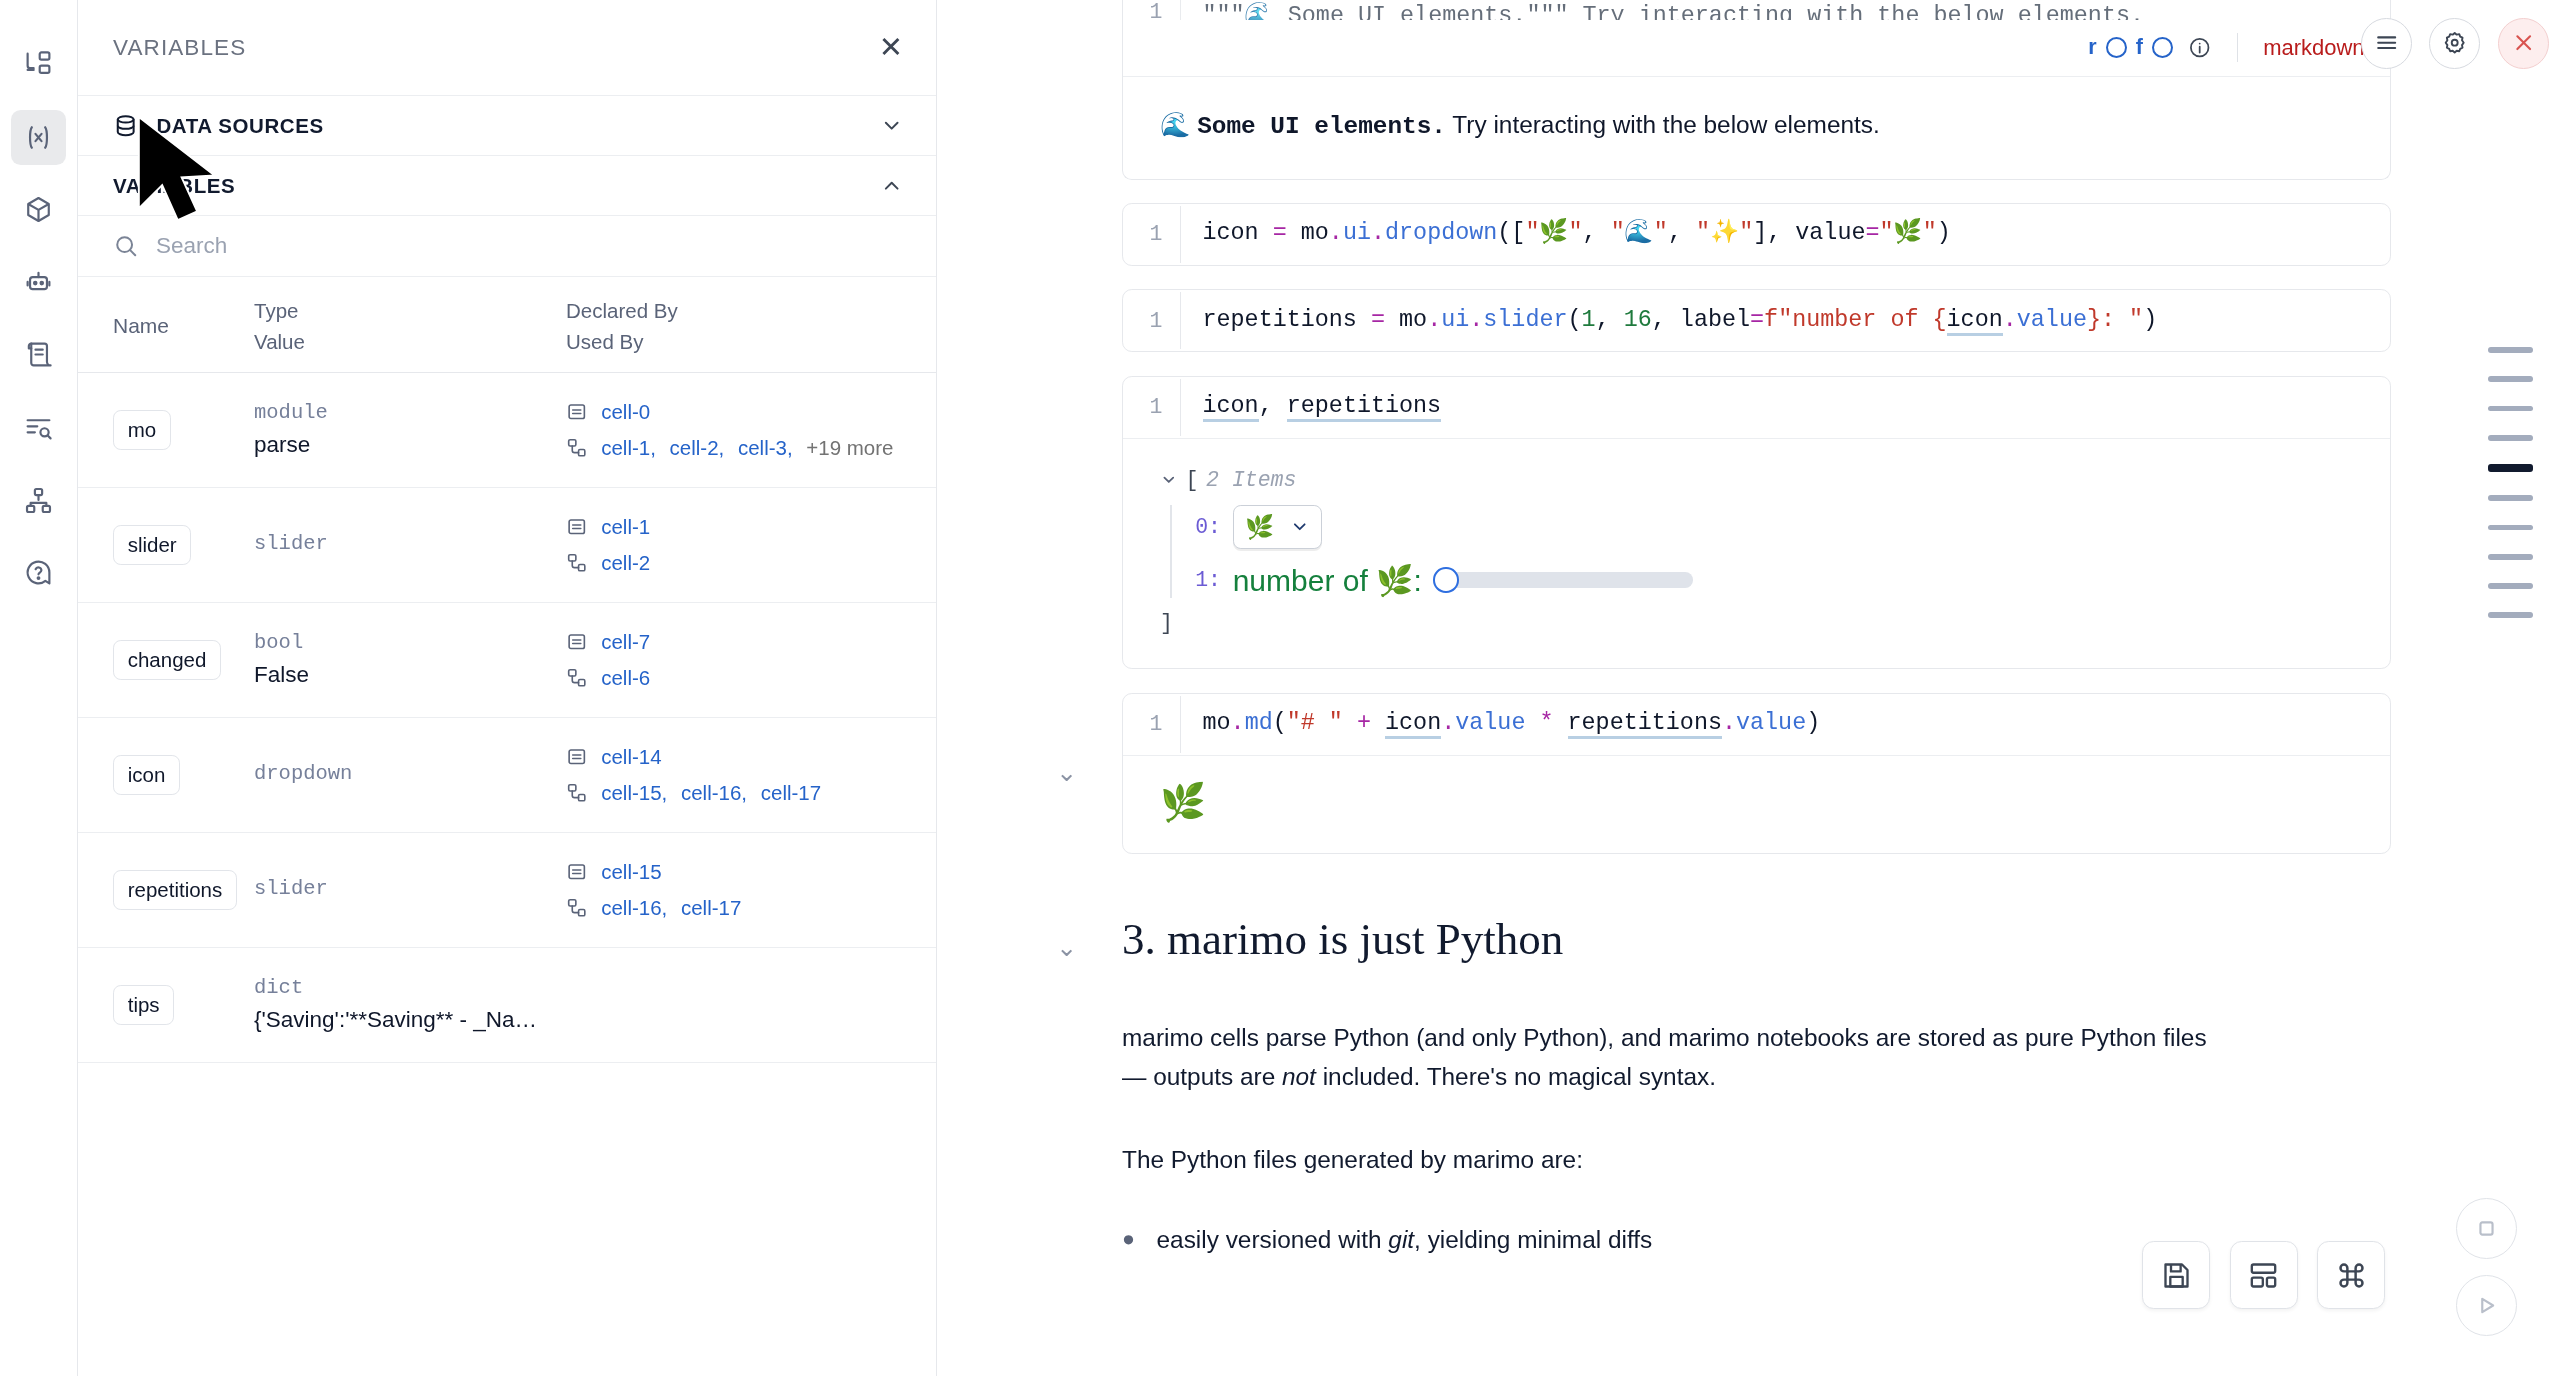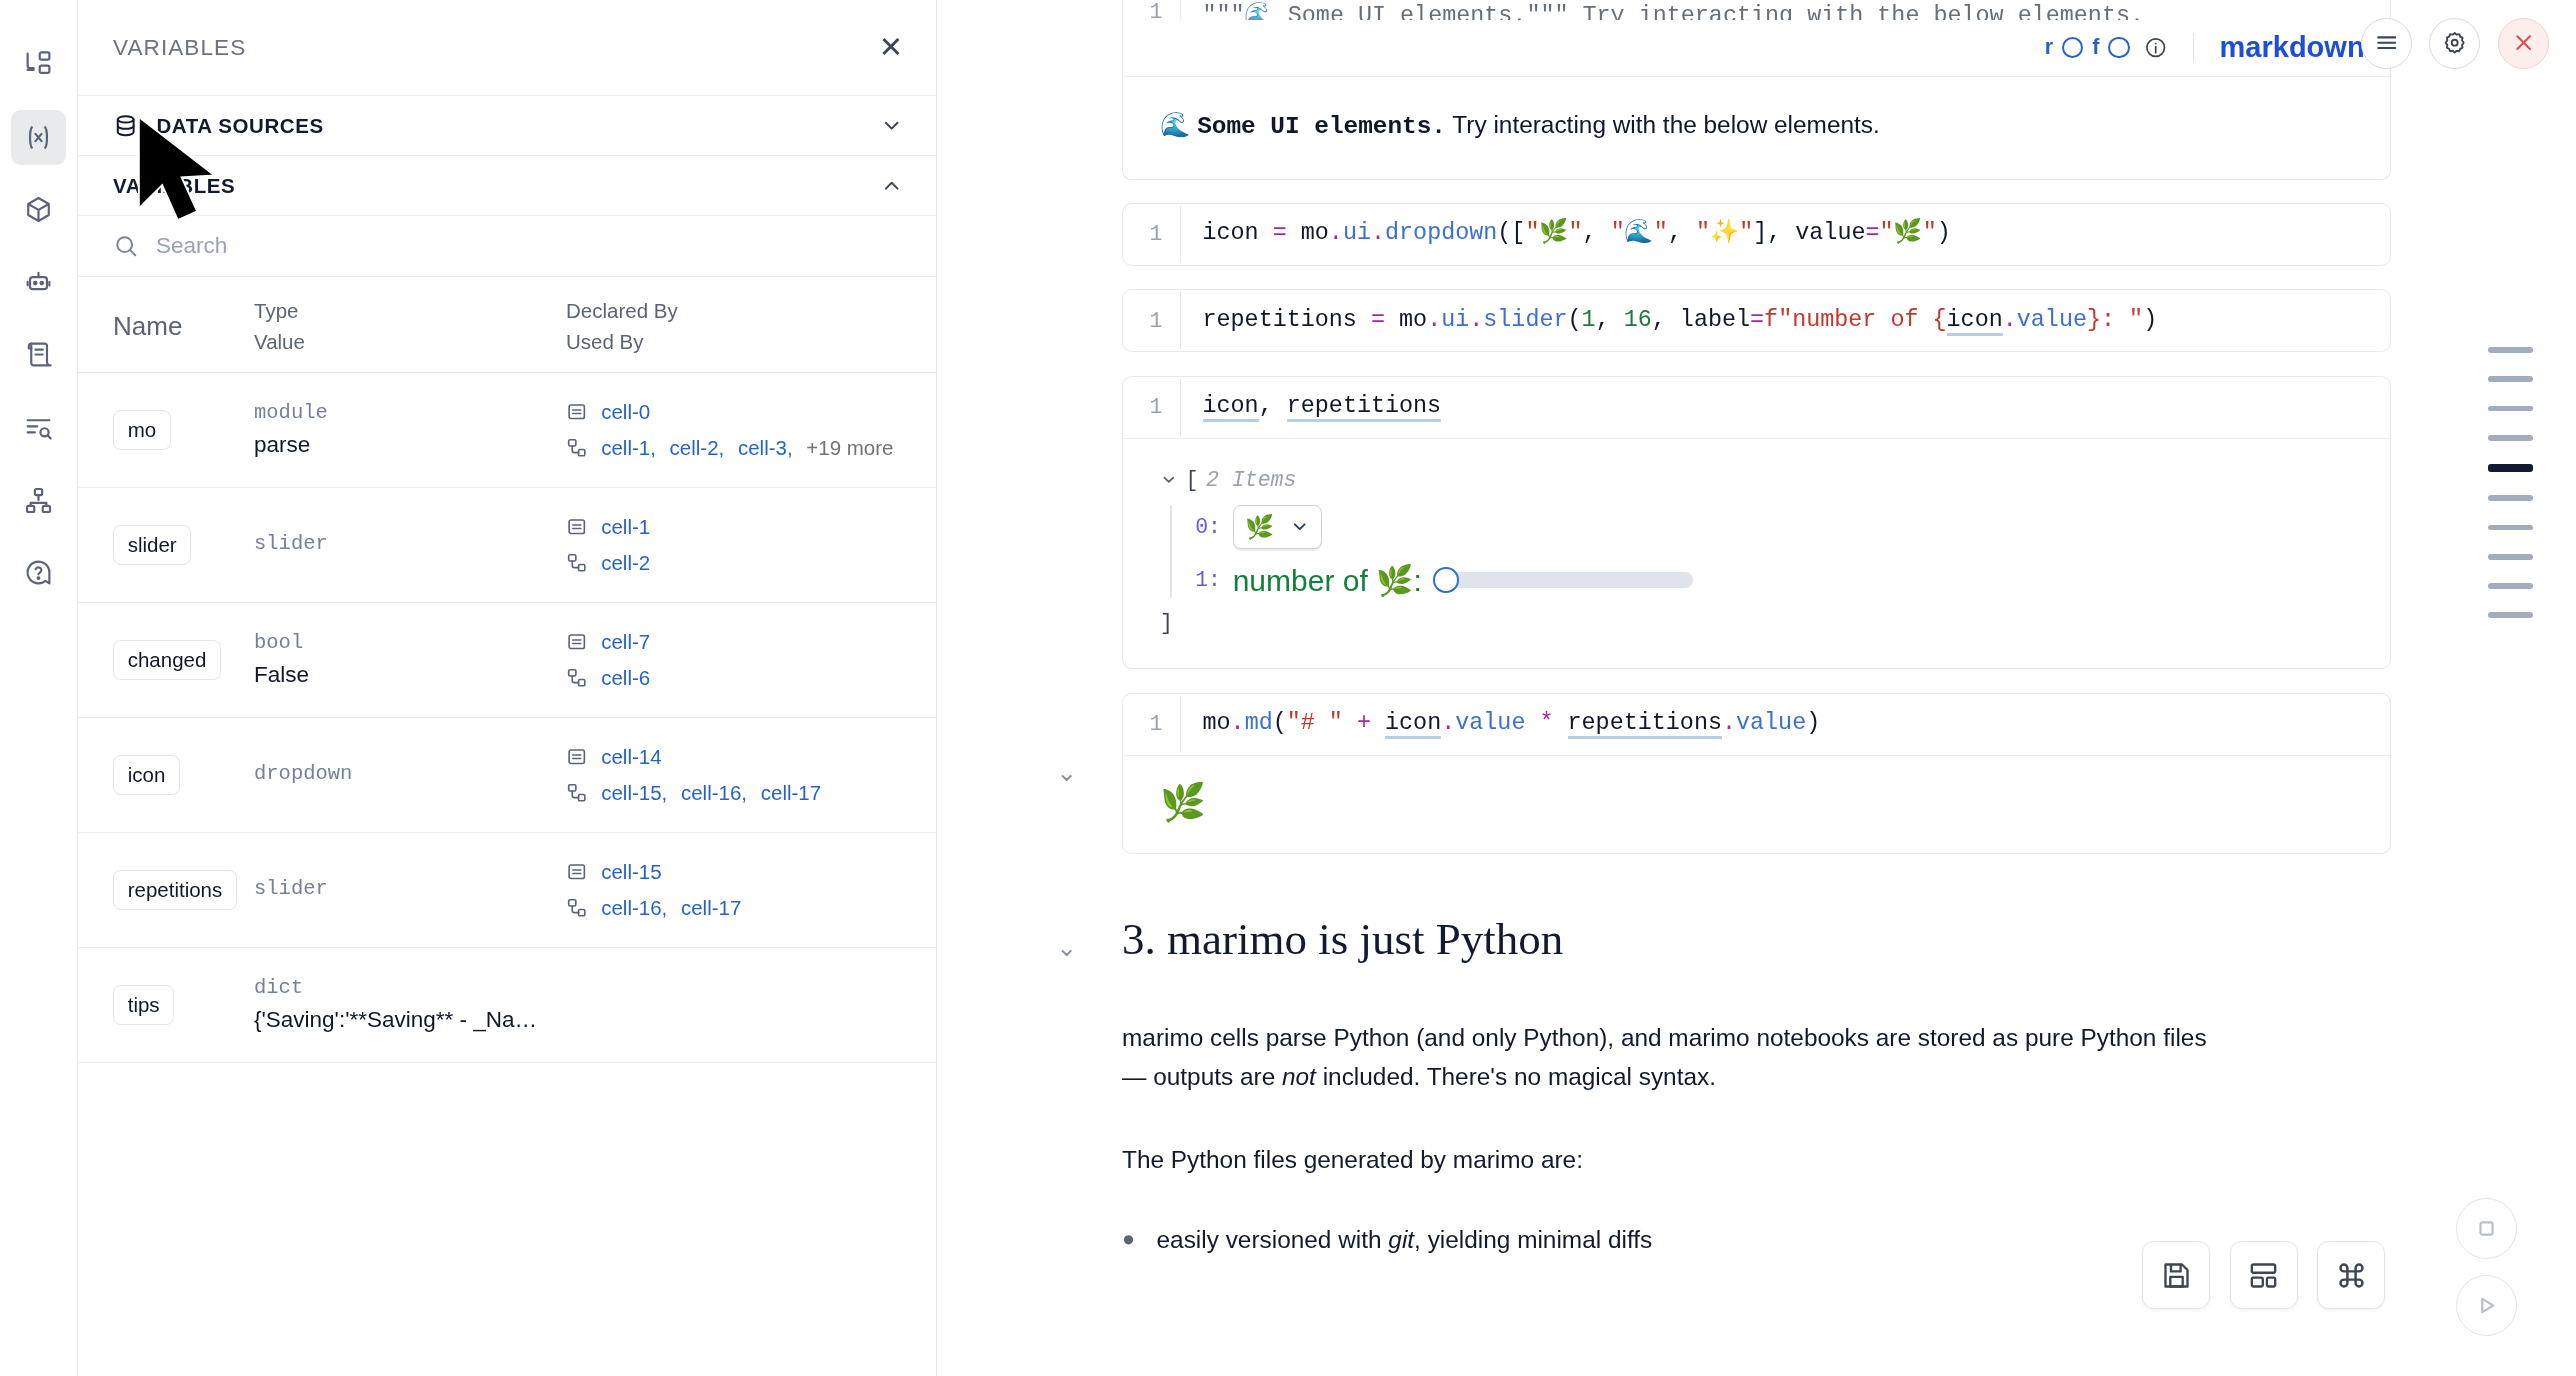--- a/index.html
+++ b/index.html
@@ -69,21 +69,21 @@
     font-family: "Liberation Sans", sans-serif; flex: 1; background: transparent;
   }
   .search-input::placeholder { color: #9aa2b1; }
 
   
   .vtable { width: 100%; }
   .vhead {
     display: flex; padding: 17.6px 0 13.7px 0;
     border-bottom: 1px solid #e6e8ec; align-items: center;
   }
-  .vhead .c1 { width: 176px; padding-left: 35px; font-size: 26px; color: #5a6378; }
+  .vhead .c1 { width: 176px; padding-left: 35px; font-size: 21px; color: #5a6378; }
   .vhead .c2 { width: 312px; font-size: 20.5px; color: #5a6378; line-height: 1.55; }
   .vhead .c3 { flex: 1; font-size: 20.5px; color: #5a6378; line-height: 1.55; }
 
   .vrow {
     display: flex; align-items: center;
     border-bottom: 1px solid #eceef1; min-height: 115px;
     padding: 13.7px 0;
   }
   .vrow .c1 { width: 176px; padding-left: 35px; }
   .vrow .c2 { width: 312px; }
@@ -153,21 +153,21 @@
   .topcell .code-line { min-height: 19.5px; align-items: flex-start; overflow: hidden; height: 19.5px; }
   .topcell .code { padding-top: 0; padding-bottom: 0; }
   .cell-toolbar {
     display: flex; align-items: center; justify-content: flex-end; gap: 0;
     height: 57px; padding-right: 25.4px; border-bottom: 1px solid #eceef1;
   }
   .rf-group { display: flex; align-items: center; gap: 8.8px; color: #2563c9; font-size: 21.5px; font-weight: 700; }
   .rf-circle { width: 21.5px; height: 21.5px; border: 2px solid #2563c9; border-radius: 50%; }
   .info-ic { width: 23.4px; height: 23.4px; color: #3d4654; margin-left: 5.9px; }
   .tb-divider { width: 1px; height: 29px; background: #dfe2e7; margin: 0 25.4px; }
-  .lang-label { color: #1d4ed8; font-size: 29px; font-weight: 700; }
+  .lang-label { color: #b91c1c; font-size: 22px; font-weight: 400; }
   .md-output { padding: 33px 37px 39px 37px; font-size: 24.4px; color: #0f172a; }
   .md-output b { font-weight: 700; font-family: Liberation Mono, monospace; }
 
   .out-area { padding: 29px 37px 33px 37px; border-top: 1px solid #eceef1; }
   .out-plain { padding: 25.4px 37px 29px 37px; }
 
   
   .lo-head { display: flex; align-items: center; gap: 7.8px; font-family: "Liberation Mono", monospace; font-size: 21.5px; color: #3d4654; }
   .lo-count { color: #9aa2b1; font-style: italic; }
   .lo-body { border-left: 2px solid #e2e5ea; margin-left: 9.8px; padding-left: 23.4px; margin-top: 9.8px; }

